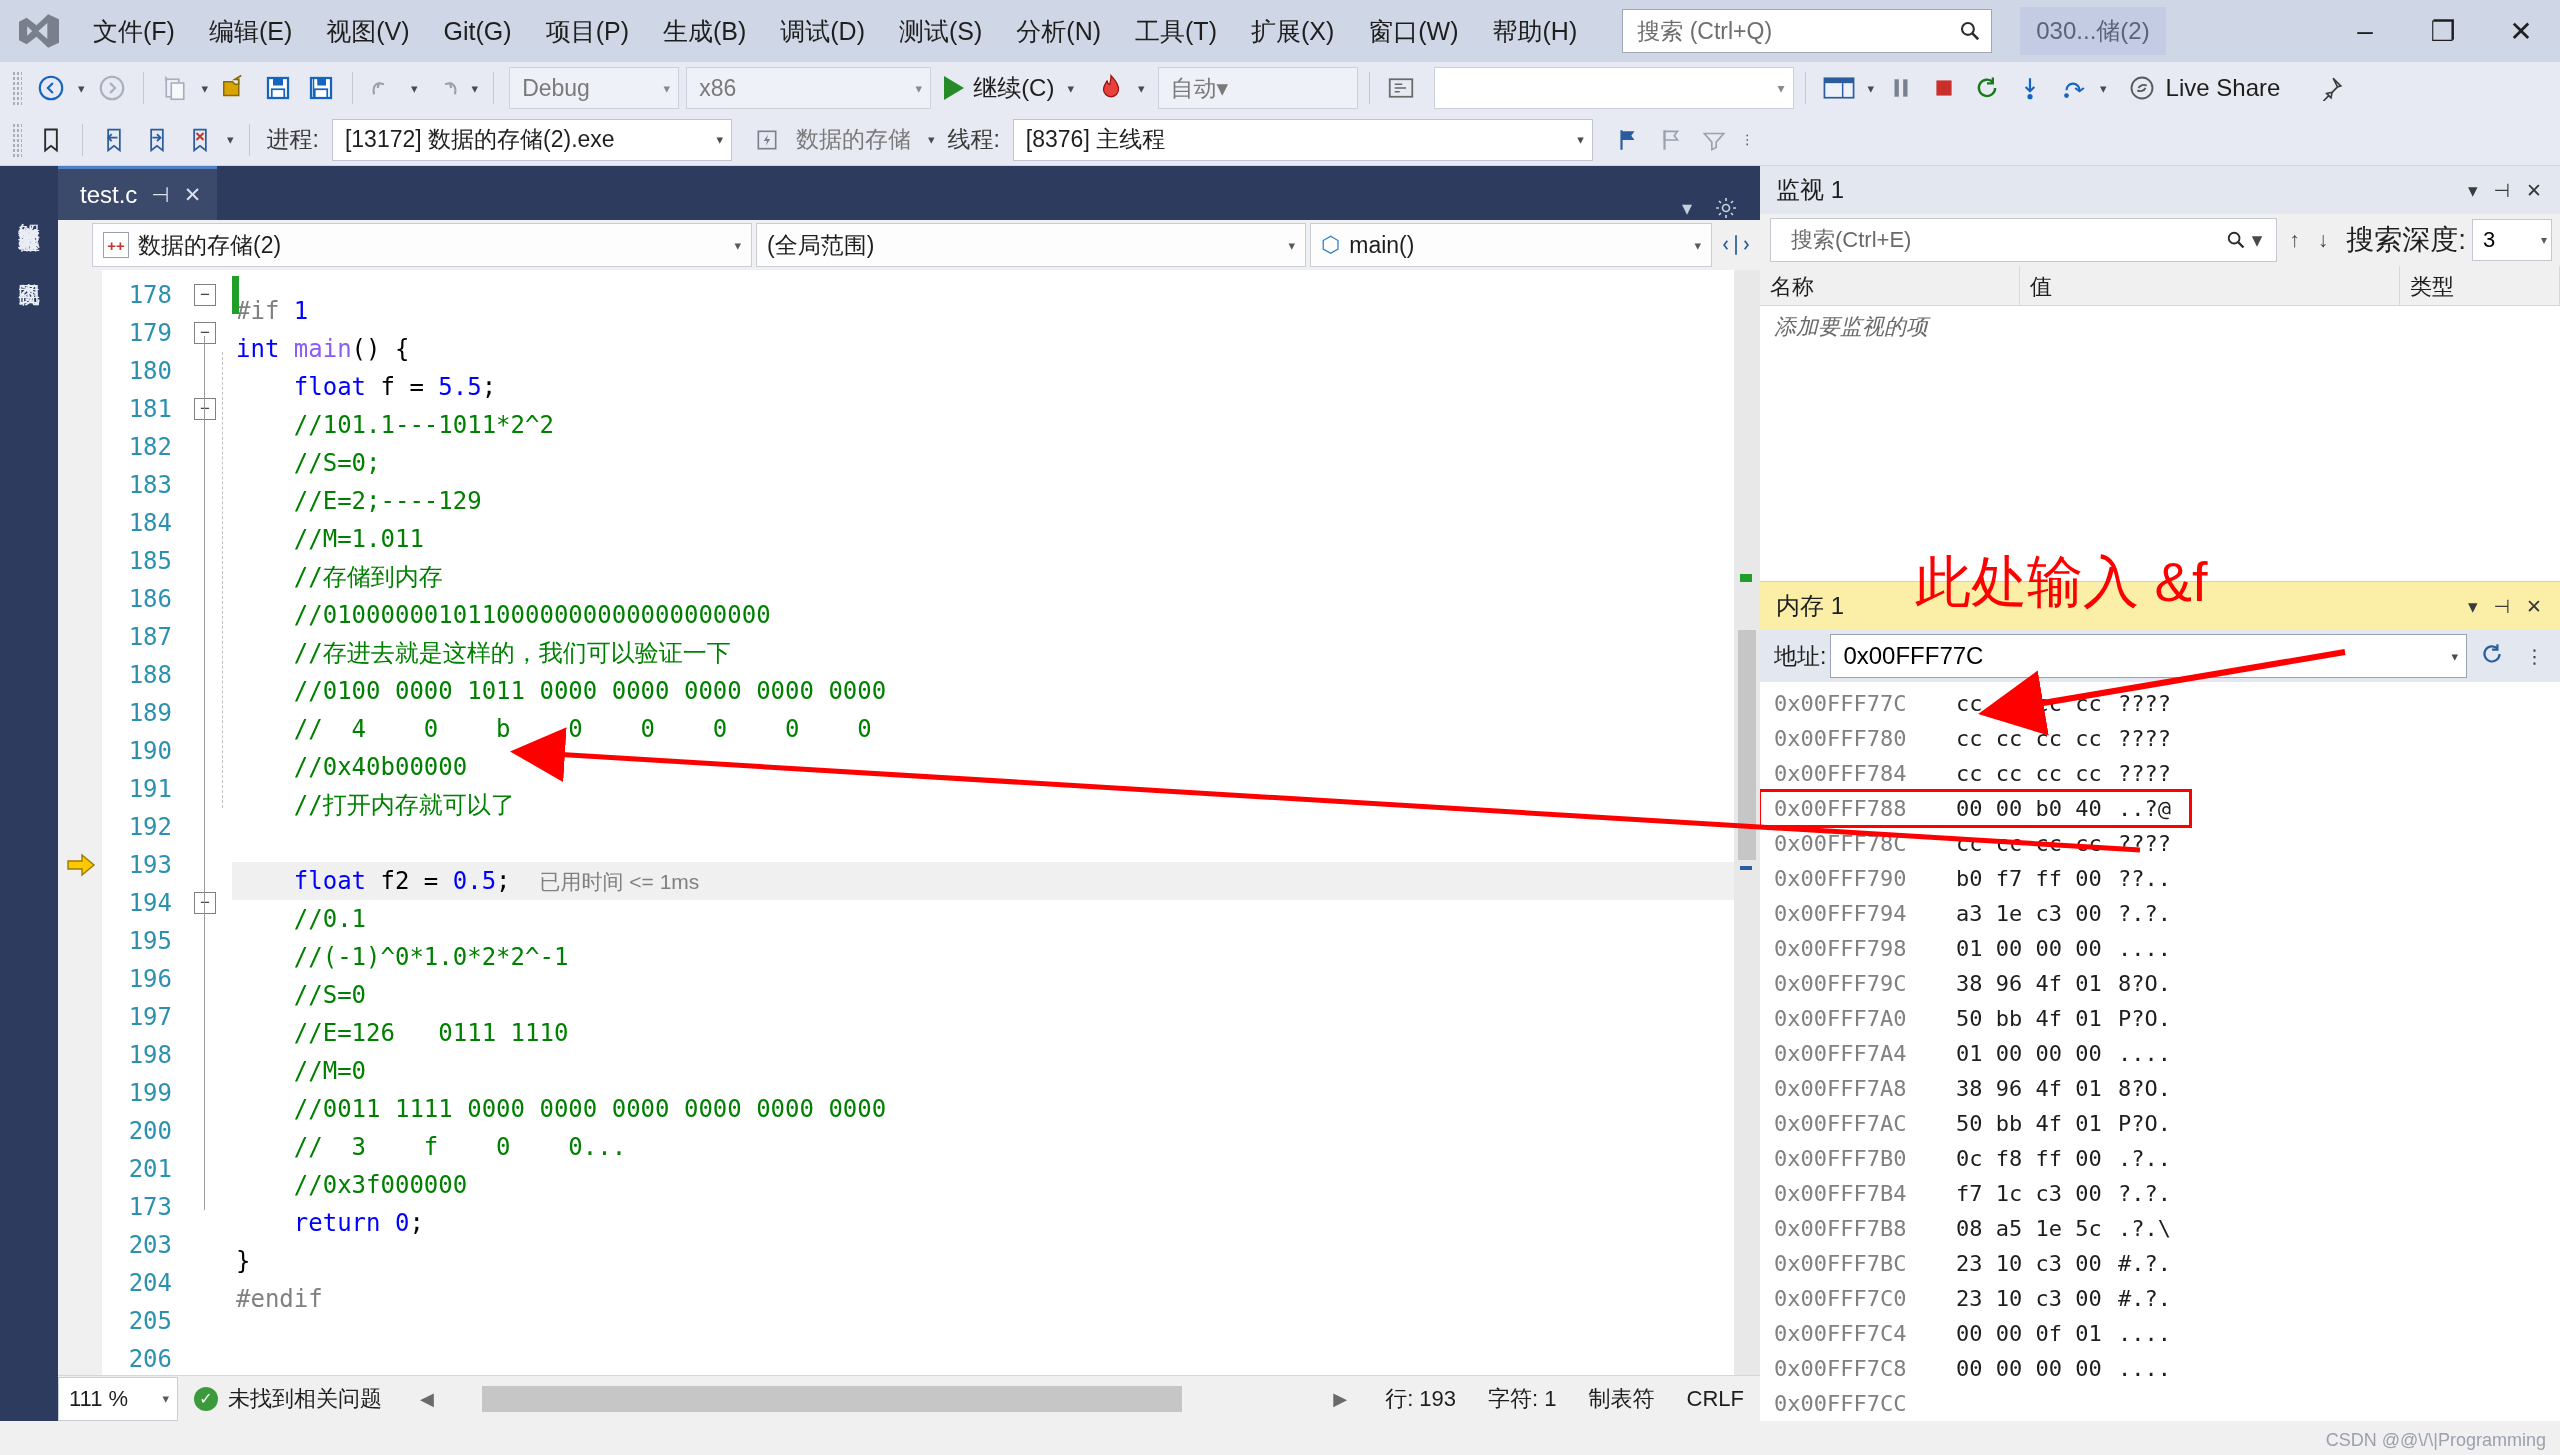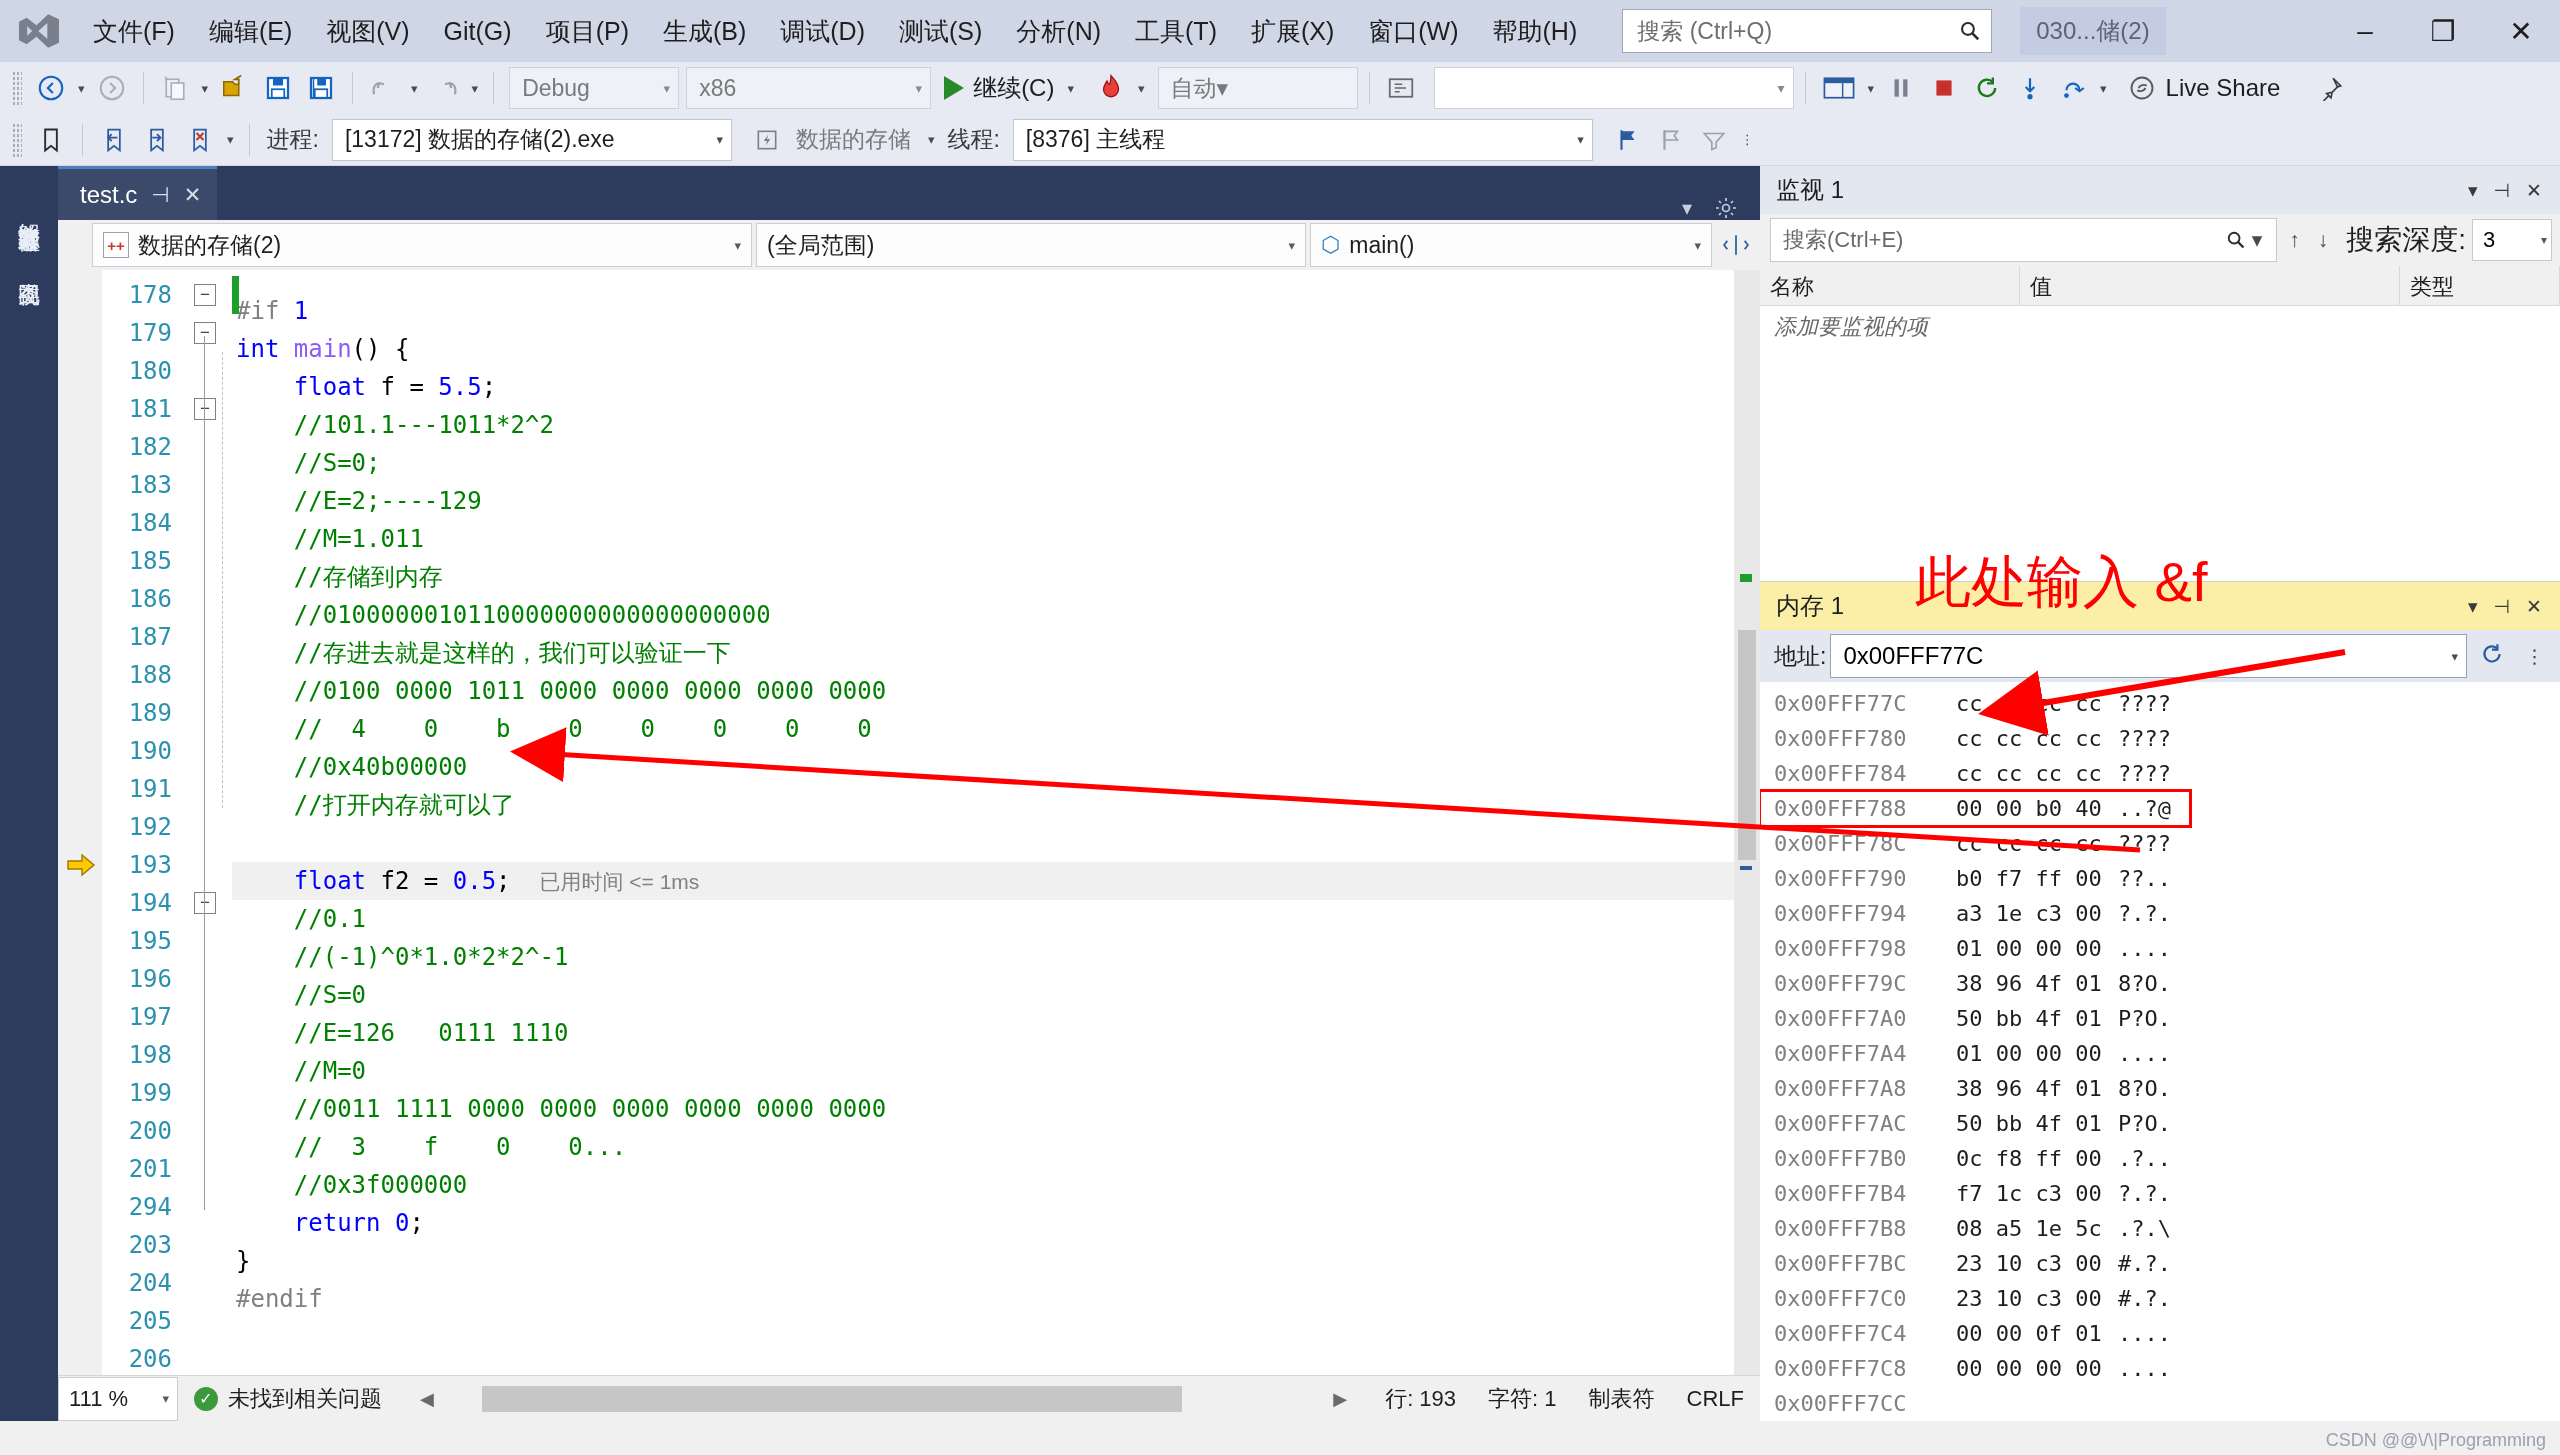--- a/index.html
+++ b/index.html
@@ -184,21 +184,21 @@
   .pnl-head { height: 48px; display: flex; align-items: center;
     padding: 0 10px 0 16px; font-size: 24px; color: #1E1E1E; }
   .pnl-head .t { flex: 1; white-space: nowrap; }
   .pnl-ic { padding: 0 8px; font-size: 19px; color: #3A3A3A; }
   .watch-panel { background: #F0F0F0; display: flex; flex-direction: column;
     height: 452px; }
   .watch-head { background: #E3E7F0; }
   .watch-search { height: 52px; display: flex; align-items: center; gap: 6px;
     padding: 4px 8px 4px 10px; }
   .ws-input { flex: 1; height: 44px; background: #fff; border: 1px solid #C3C8D4;
-    display: flex; align-items: center; padding: 0 8px 0 12px; font-size: 22px;
+    display: flex; align-items: center; padding: 0 8px 0 20px; font-size: 22px;
     color: #6A6A6A; }
   .ws-input .v { flex: 1; }
   .ws-ic { font-size: 21px; color: #4A4A4A; padding: 0 6px; }
   .depth-lbl { font-size: 28px; color: #1E1E1E; white-space: nowrap; padding-left: 6px; }
   .depth-box { width: 80px; height: 42px; background: #fff; border: 1px solid #C3C8D4;
     display: flex; align-items: center; padding: 0 4px 0 10px; font-size: 22px; }
   .depth-box .dv { flex: 1; }
   .watch-grid { flex: 1; background: #FFFFFF; display: flex; flex-direction: column; }
   .wg-head { height: 40px; display: flex; background: #F0F0F0;
     border-bottom: 1px solid #D8D8D8; font-size: 22px; color: #1E1E1E; }
@@ -554,21 +554,21 @@
             <div class="linenum">192</div>
             <div class="linenum">193</div>
             <div class="linenum">194</div>
             <div class="linenum">195</div>
             <div class="linenum">196</div>
             <div class="linenum">197</div>
             <div class="linenum">198</div>
             <div class="linenum">199</div>
             <div class="linenum">200</div>
             <div class="linenum">201</div>
-            <div class="linenum">294</div>
+            <div class="linenum">173</div>
             <div class="linenum">203</div>
             <div class="linenum">204</div>
             <div class="linenum">205</div>
             <div class="linenum">206</div>
           </div>
         <div class="fold-col" id="fold-col">
             <div class="foldbox" style="top: 14px; left: 14px;">−</div>
             <div class="foldbox" style="top: 52px; left: 14px;">−</div>
             <div class="foldbox" style="top: 128px; left: 14px;">−</div>
             <div class="foldbox" style="top: 622px; left: 14px;">−</div>

